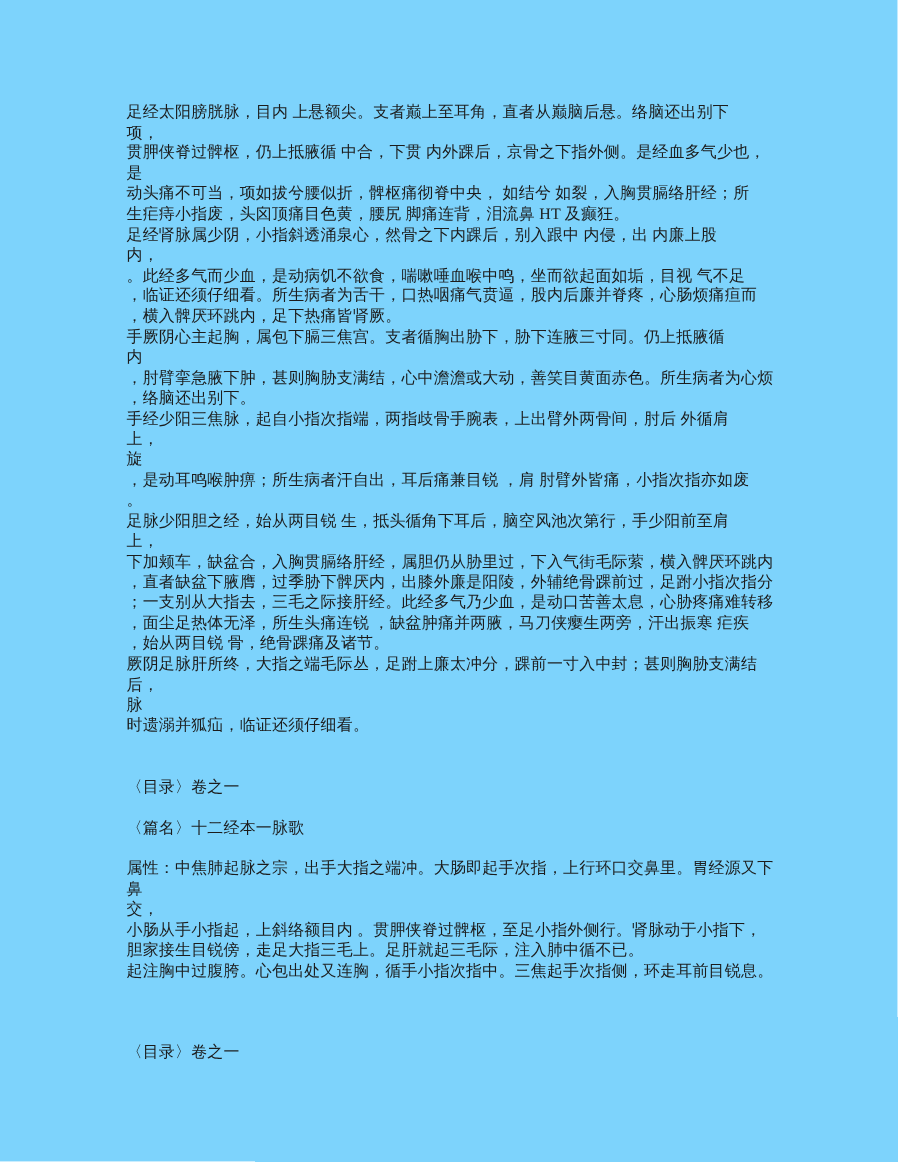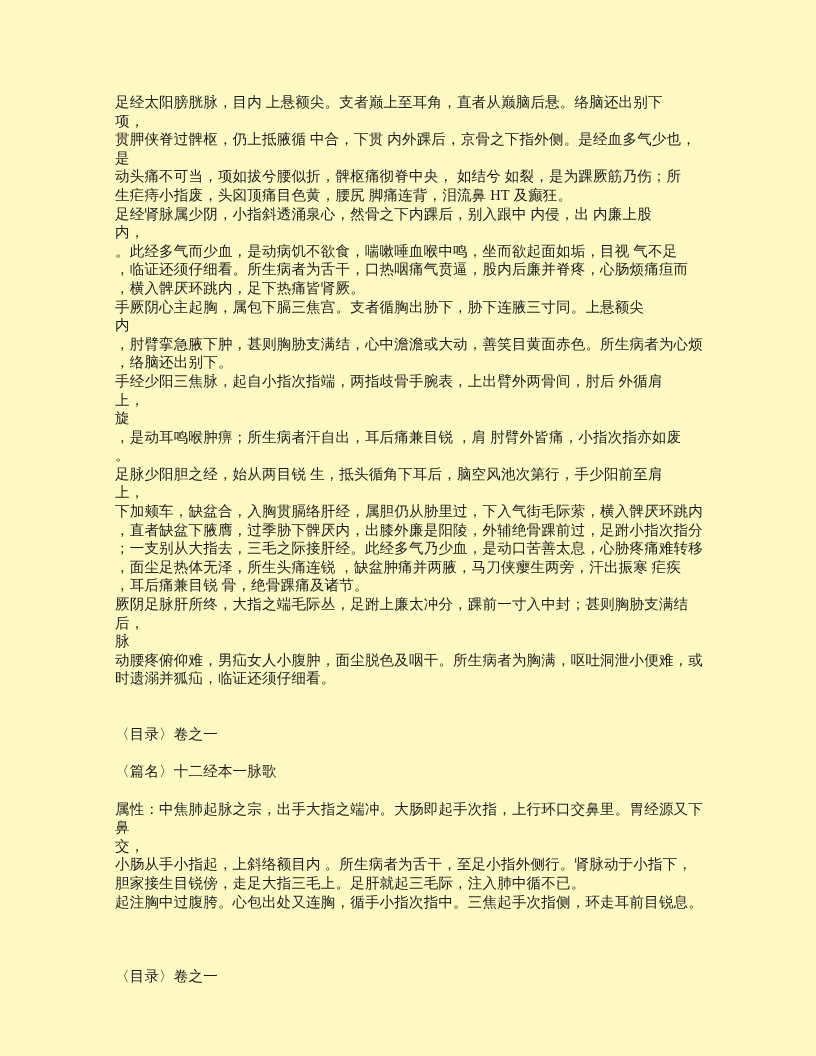--- a/index.html
+++ b/index.html
@@ -4,21 +4,21 @@
 <style>
   html, body {
     margin: 0;
     padding: 0;
     background: #ffffff;
   }
   .page {
     position: relative;
     width: 816px;
     height: 1056px;
-    background: #fef9c3;
+    background: #7dd3fc;
     overflow: hidden;
     font-family: "Liberation Serif", "DejaVu Serif", serif;
   }
   .text-block {
     position: absolute;
     left: 115px;
     top: 93px;
     width: 592px;
     color: #1c1c1c;
     font-size: 14.5px;
@@ -32,57 +32,56 @@
   }
 </style>
 </head>
 <body>
 
 <div class="page">
   <div class="text-block">
     <div class="line">足经太阳膀胱脉，目内 上悬额尖。支者巅上至耳角，直者从巅脑后悬。络脑还出别下</div>
     <div class="line">项，</div>
     <div class="line">贯胛侠脊过髀枢，仍上抵腋循 中合，下贯 内外踝后，京骨之下指外侧。是经血多气少也，是</div>
-    <div class="line">动头痛不可当，项如拔兮腰似折，髀枢痛彻脊中央， 如结兮 如裂，是为踝厥筋乃伤；所</div>
+    <div class="line">动头痛不可当，项如拔兮腰似折，髀枢痛彻脊中央， 如结兮 如裂，入胸贯膈络肝经；所</div>
     <div class="line">生疟痔小指废，头囟顶痛目色黄，腰尻 脚痛连背，泪流鼻 HT 及癫狂。</div>
     <div class="line">足经肾脉属少阴，小指斜透涌泉心，然骨之下内踝后，别入跟中 内侵，出 内廉上股</div>
     <div class="line">内，</div>
     <div class="line">。此经多气而少血，是动病饥不欲食，喘嗽唾血喉中鸣，坐而欲起面如垢，目视 气不足</div>
     <div class="line">，临证还须仔细看。所生病者为舌干，口热咽痛气贲逼，股内后廉并脊疼，心肠烦痛疸而</div>
     <div class="line">，横入髀厌环跳内，足下热痛皆肾厥。</div>
-    <div class="line">手厥阴心主起胸，属包下膈三焦宫。支者循胸出胁下，胁下连腋三寸同。上悬额尖</div>
+    <div class="line">手厥阴心主起胸，属包下膈三焦宫。支者循胸出胁下，胁下连腋三寸同。仍上抵腋循</div>
     <div class="line">内</div>
     <div class="line">，肘臂挛急腋下肿，甚则胸胁支满结，心中澹澹或大动，善笑目黄面赤色。所生病者为心烦</div>
     <div class="line">，络脑还出别下。</div>
     <div class="line">手经少阳三焦脉，起自小指次指端，两指歧骨手腕表，上出臂外两骨间，肘后 外循肩</div>
     <div class="line">上，</div>
     <div class="line">旋</div>
     <div class="line">，是动耳鸣喉肿痹；所生病者汗自出，耳后痛兼目锐 ，肩 肘臂外皆痛，小指次指亦如废</div>
     <div class="line">。</div>
     <div class="line">足脉少阳胆之经，始从两目锐 生，抵头循角下耳后，脑空风池次第行，手少阳前至肩</div>
     <div class="line">上，</div>
     <div class="line">下加颊车，缺盆合，入胸贯膈络肝经，属胆仍从胁里过，下入气街毛际萦，横入髀厌环跳内</div>
     <div class="line">，直者缺盆下腋膺，过季胁下髀厌内，出膝外廉是阳陵，外辅绝骨踝前过，足跗小指次指分</div>
     <div class="line">；一支别从大指去，三毛之际接肝经。此经多气乃少血，是动口苦善太息，心胁疼痛难转移</div>
     <div class="line">，面尘足热体无泽，所生头痛连锐 ，缺盆肿痛并两腋，马刀侠瘿生两旁，汗出振寒 疟疾</div>
-    <div class="line">，耳后痛兼目锐 骨，绝骨踝痛及诸节。</div>
+    <div class="line">，始从两目锐 骨，绝骨踝痛及诸节。</div>
     <div class="line">厥阴足脉肝所终，大指之端毛际丛，足跗上廉太冲分，踝前一寸入中封；甚则胸胁支满结</div>
     <div class="line">后，</div>
     <div class="line">脉</div>
-    <div class="line">动腰疼俯仰难，男疝女人小腹肿，面尘脱色及咽干。所生病者为胸满，呕吐洞泄小便难，或</div>
     <div class="line">时遗溺并狐疝，临证还须仔细看。</div>
     <div class="line"></div>
     <div class="line"></div>
     <div class="line">〈目录〉卷之一</div>
     <div class="line"></div>
     <div class="line">〈篇名〉十二经本一脉歌</div>
     <div class="line"></div>
     <div class="line">属性：中焦肺起脉之宗，出手大指之端冲。大肠即起手次指，上行环口交鼻里。胃经源又下鼻</div>
     <div class="line">交，</div>
-    <div class="line">小肠从手小指起，上斜络额目内 。所生病者为舌干，至足小指外侧行。肾脉动于小指下，</div>
+    <div class="line">小肠从手小指起，上斜络额目内 。贯胛侠脊过髀枢，至足小指外侧行。肾脉动于小指下，</div>
     <div class="line">胆家接生目锐傍，走足大指三毛上。足肝就起三毛际，注入肺中循不已。</div>
     <div class="line">起注胸中过腹胯。心包出处又连胸，循手小指次指中。三焦起手次指侧，环走耳前目锐息。</div>
     <div class="line"></div>
     <div class="line"></div>
     <div class="line"></div>
     <div class="line">〈目录〉卷之一</div>
   </div>
 </div>
 
 </body></html>

